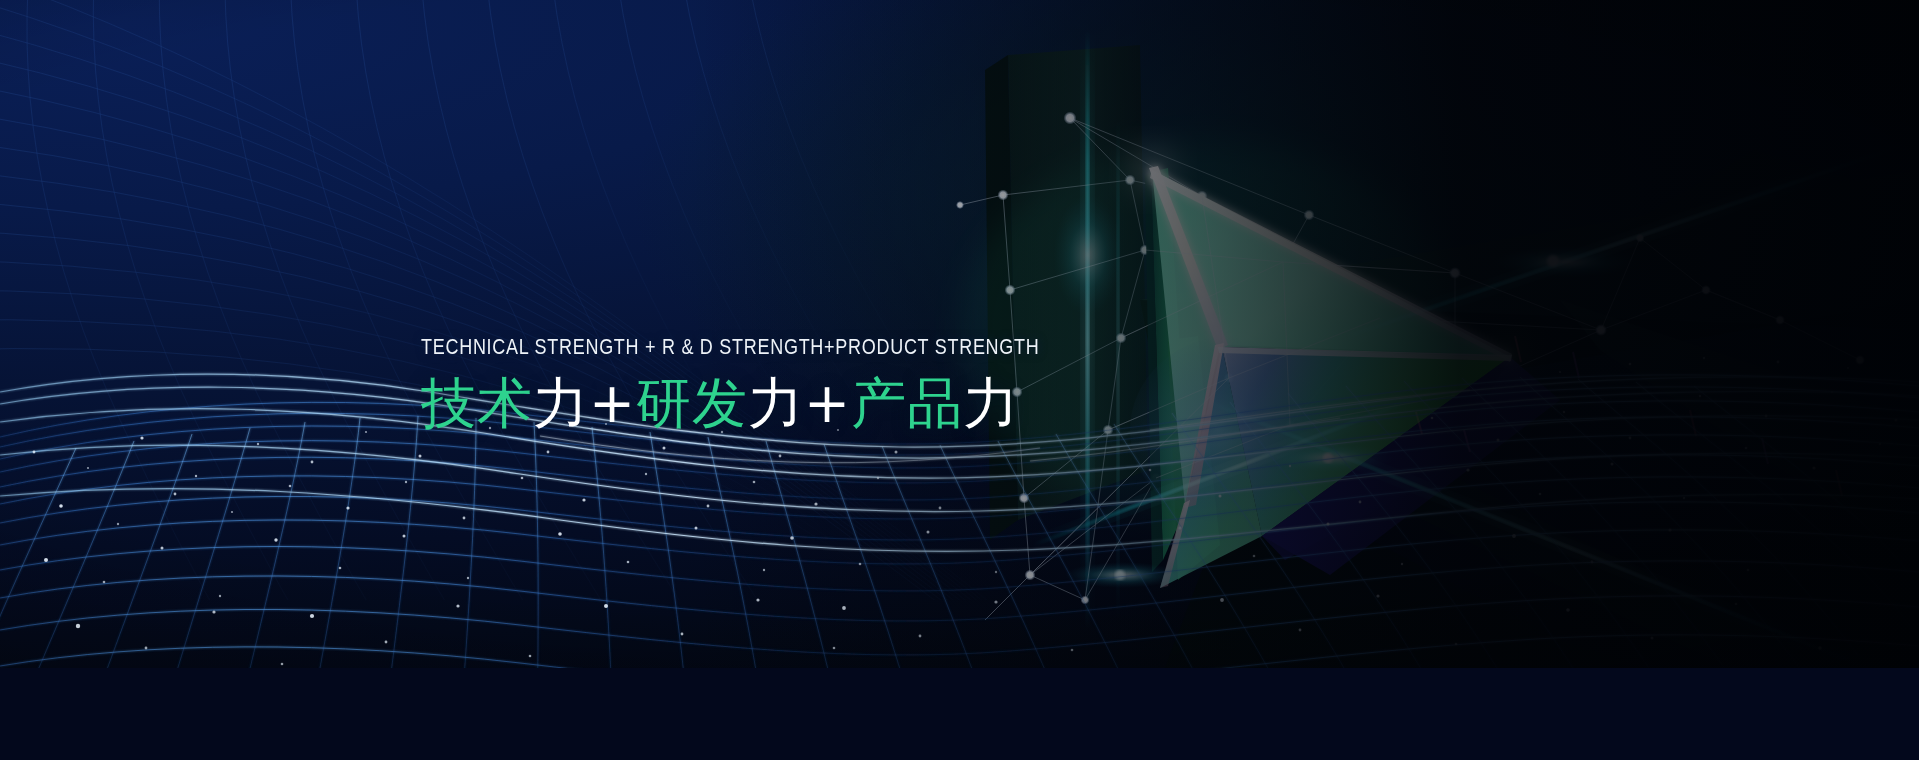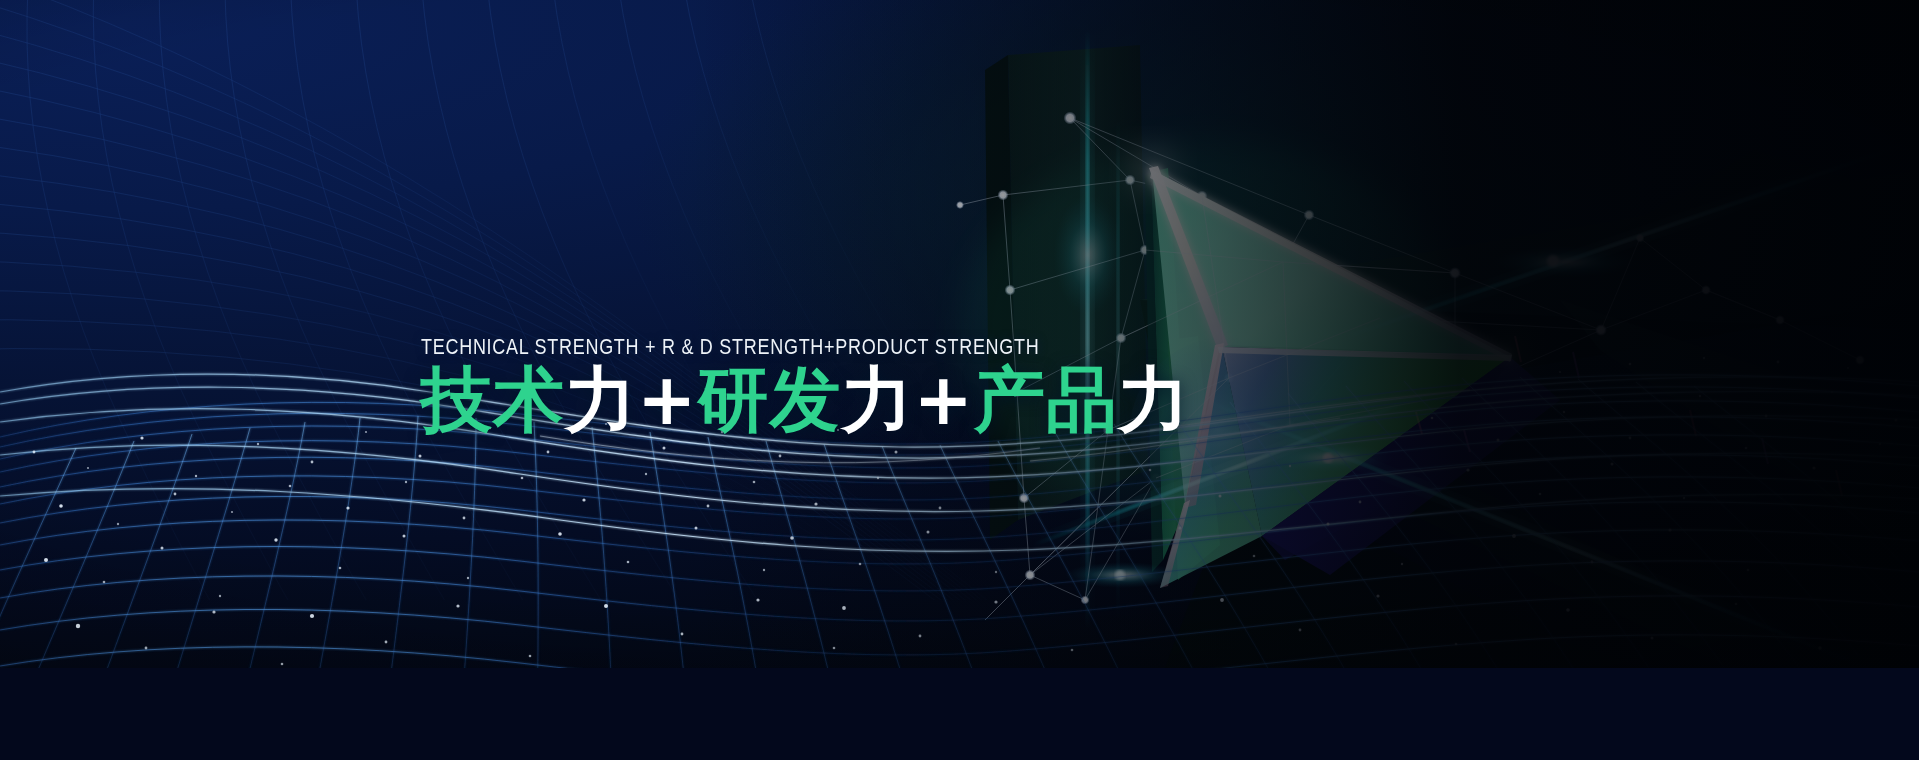--- a/index.html
+++ b/index.html
@@ -71,25 +71,25 @@
     line-height:1;
     letter-spacing:.9px;
     font-weight:400;
     color:#eef3f8;
     white-space:nowrap;
     transform:scaleX(.80);
     transform-origin:0 50%;
     text-shadow:0 0 10px rgba(10,30,60,.9);
   }
   #maintitle{
-    margin-top:4px;
+    margin-top:16px;
     font-family:"DejaVu Sans","Liberation Sans",sans-serif;
-    font-size:71px;
+    font-size:55px;
     line-height:1.05;
-    font-weight:700;
+    font-weight:400;
     white-space:nowrap;
     letter-spacing:1px;
     text-shadow:0 2px 16px rgba(0,20,40,.85);
   }
   #maintitle .seg{display:inline;}
   .c-green{color:#2ed38e;}
   .c-white{color:#ffffff;}
 
   svg{display:block;}
 </style>

